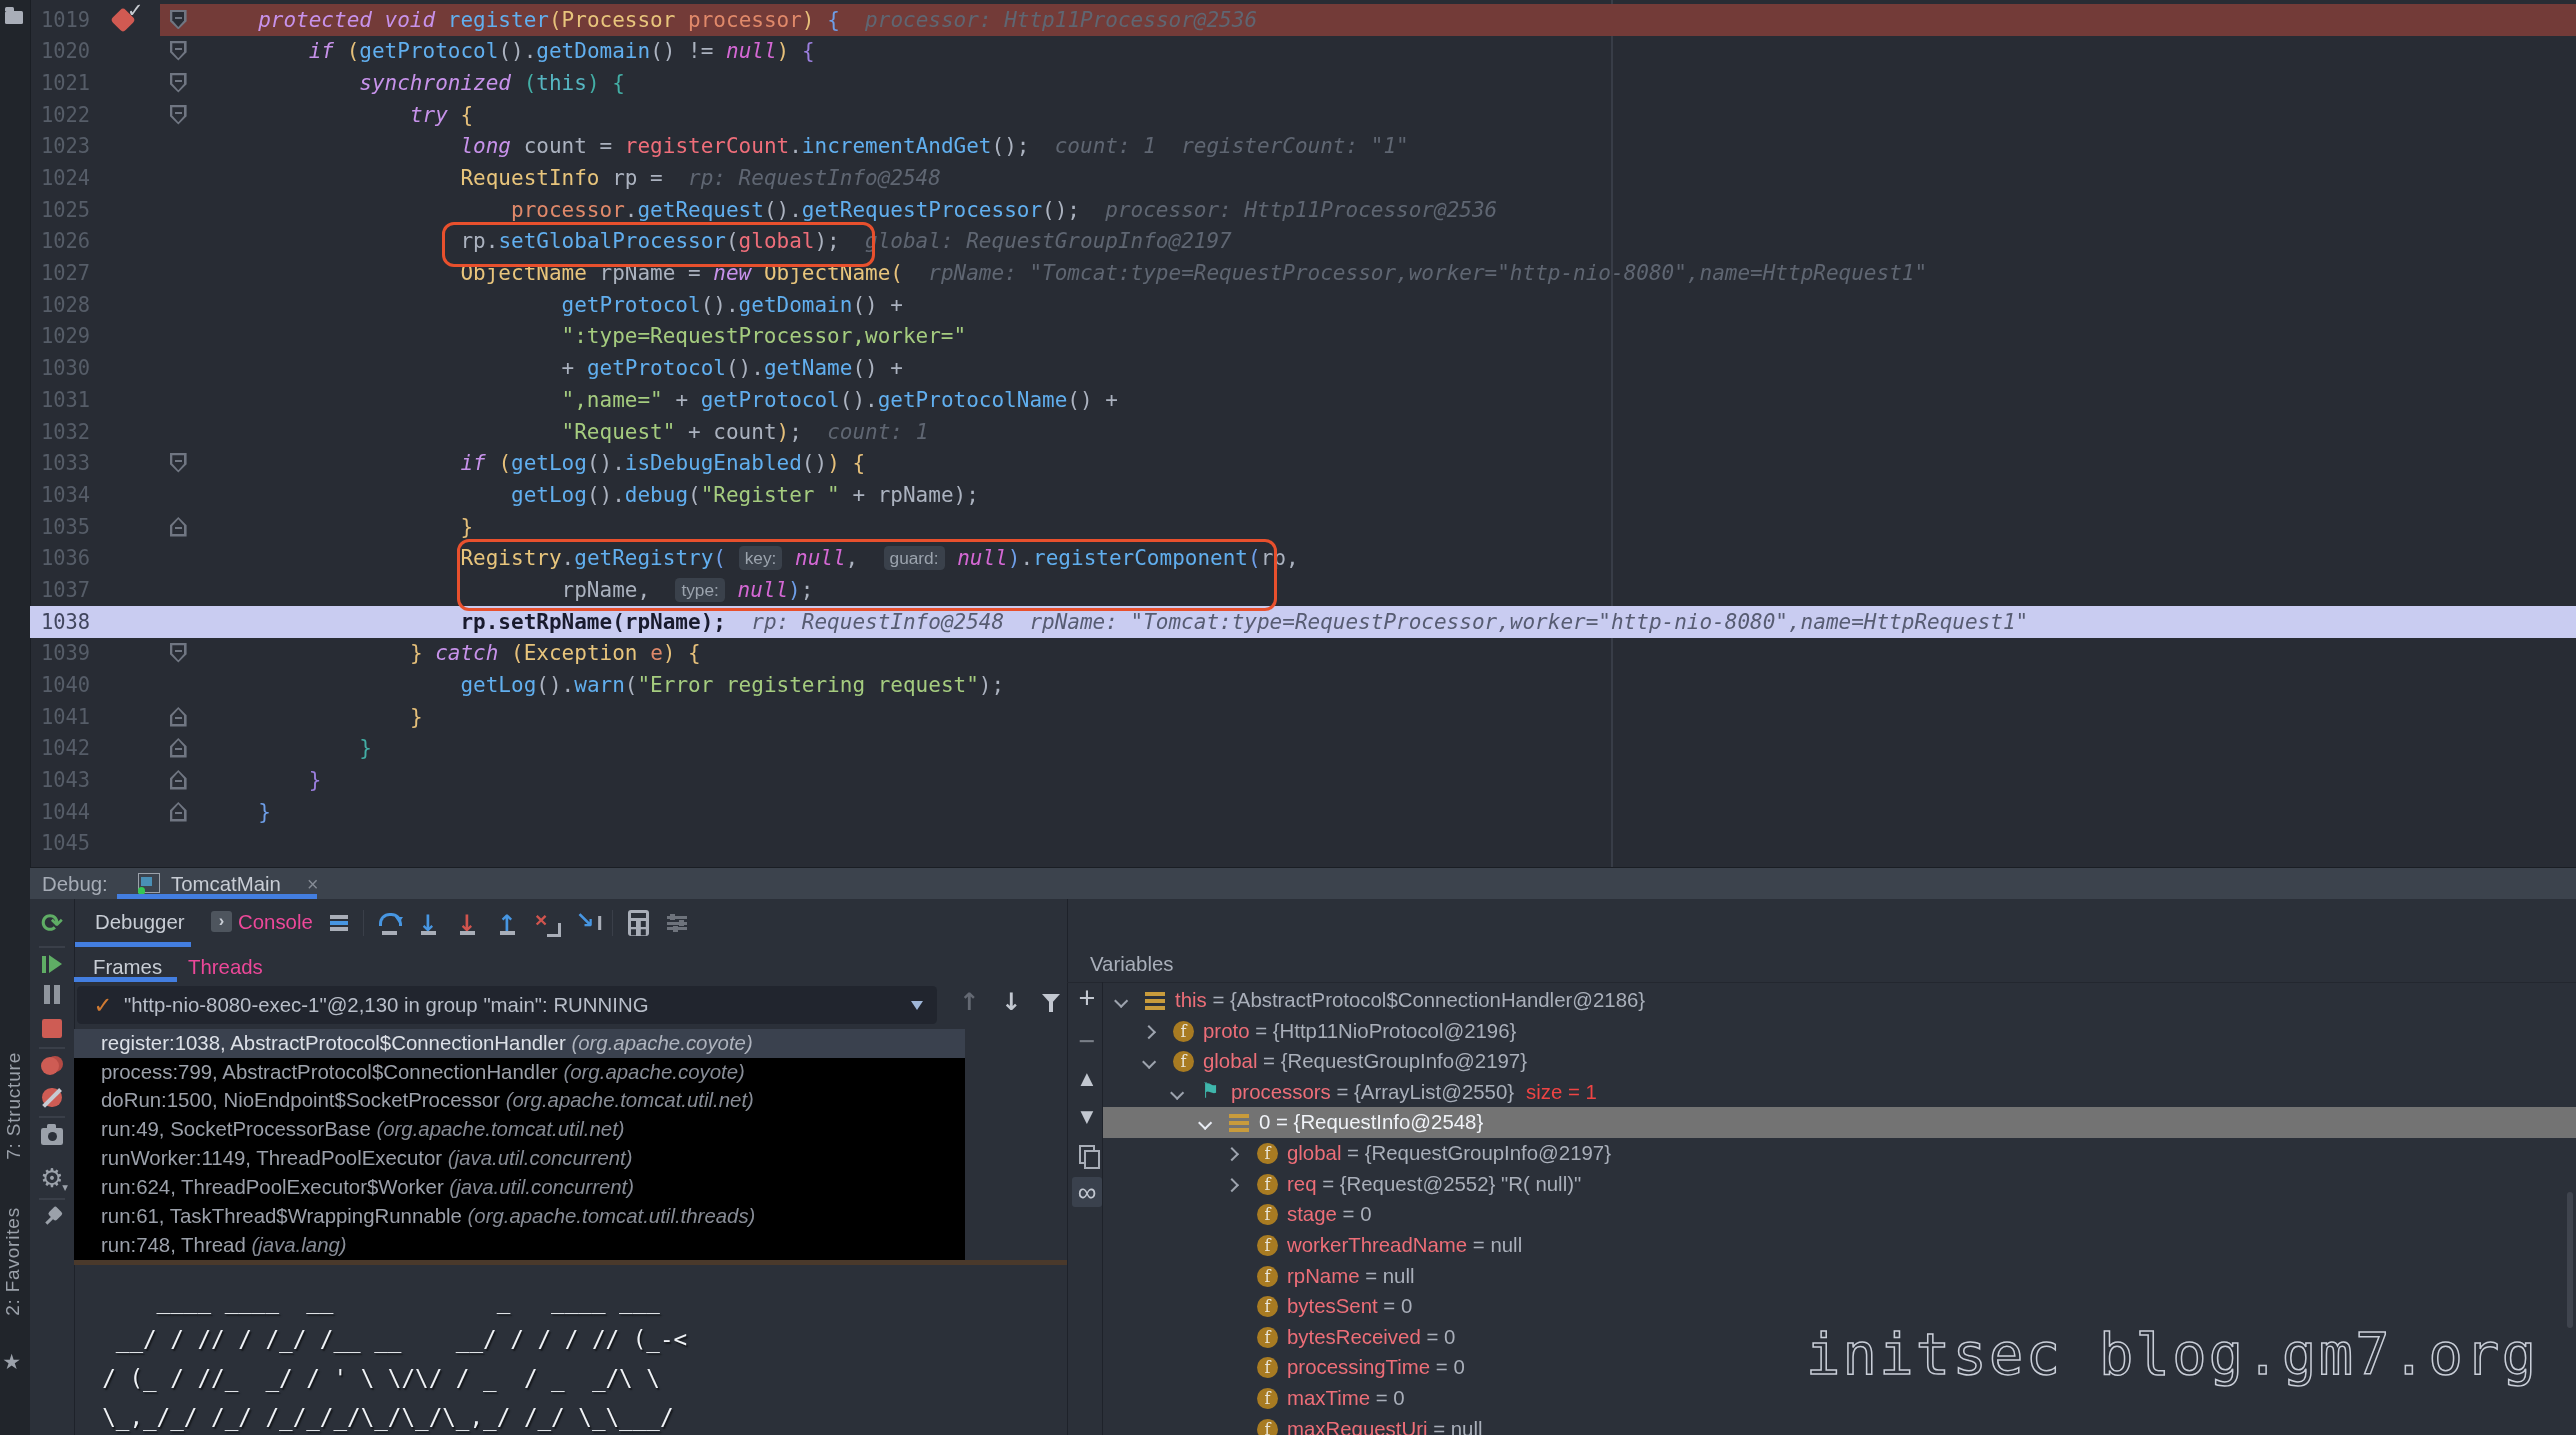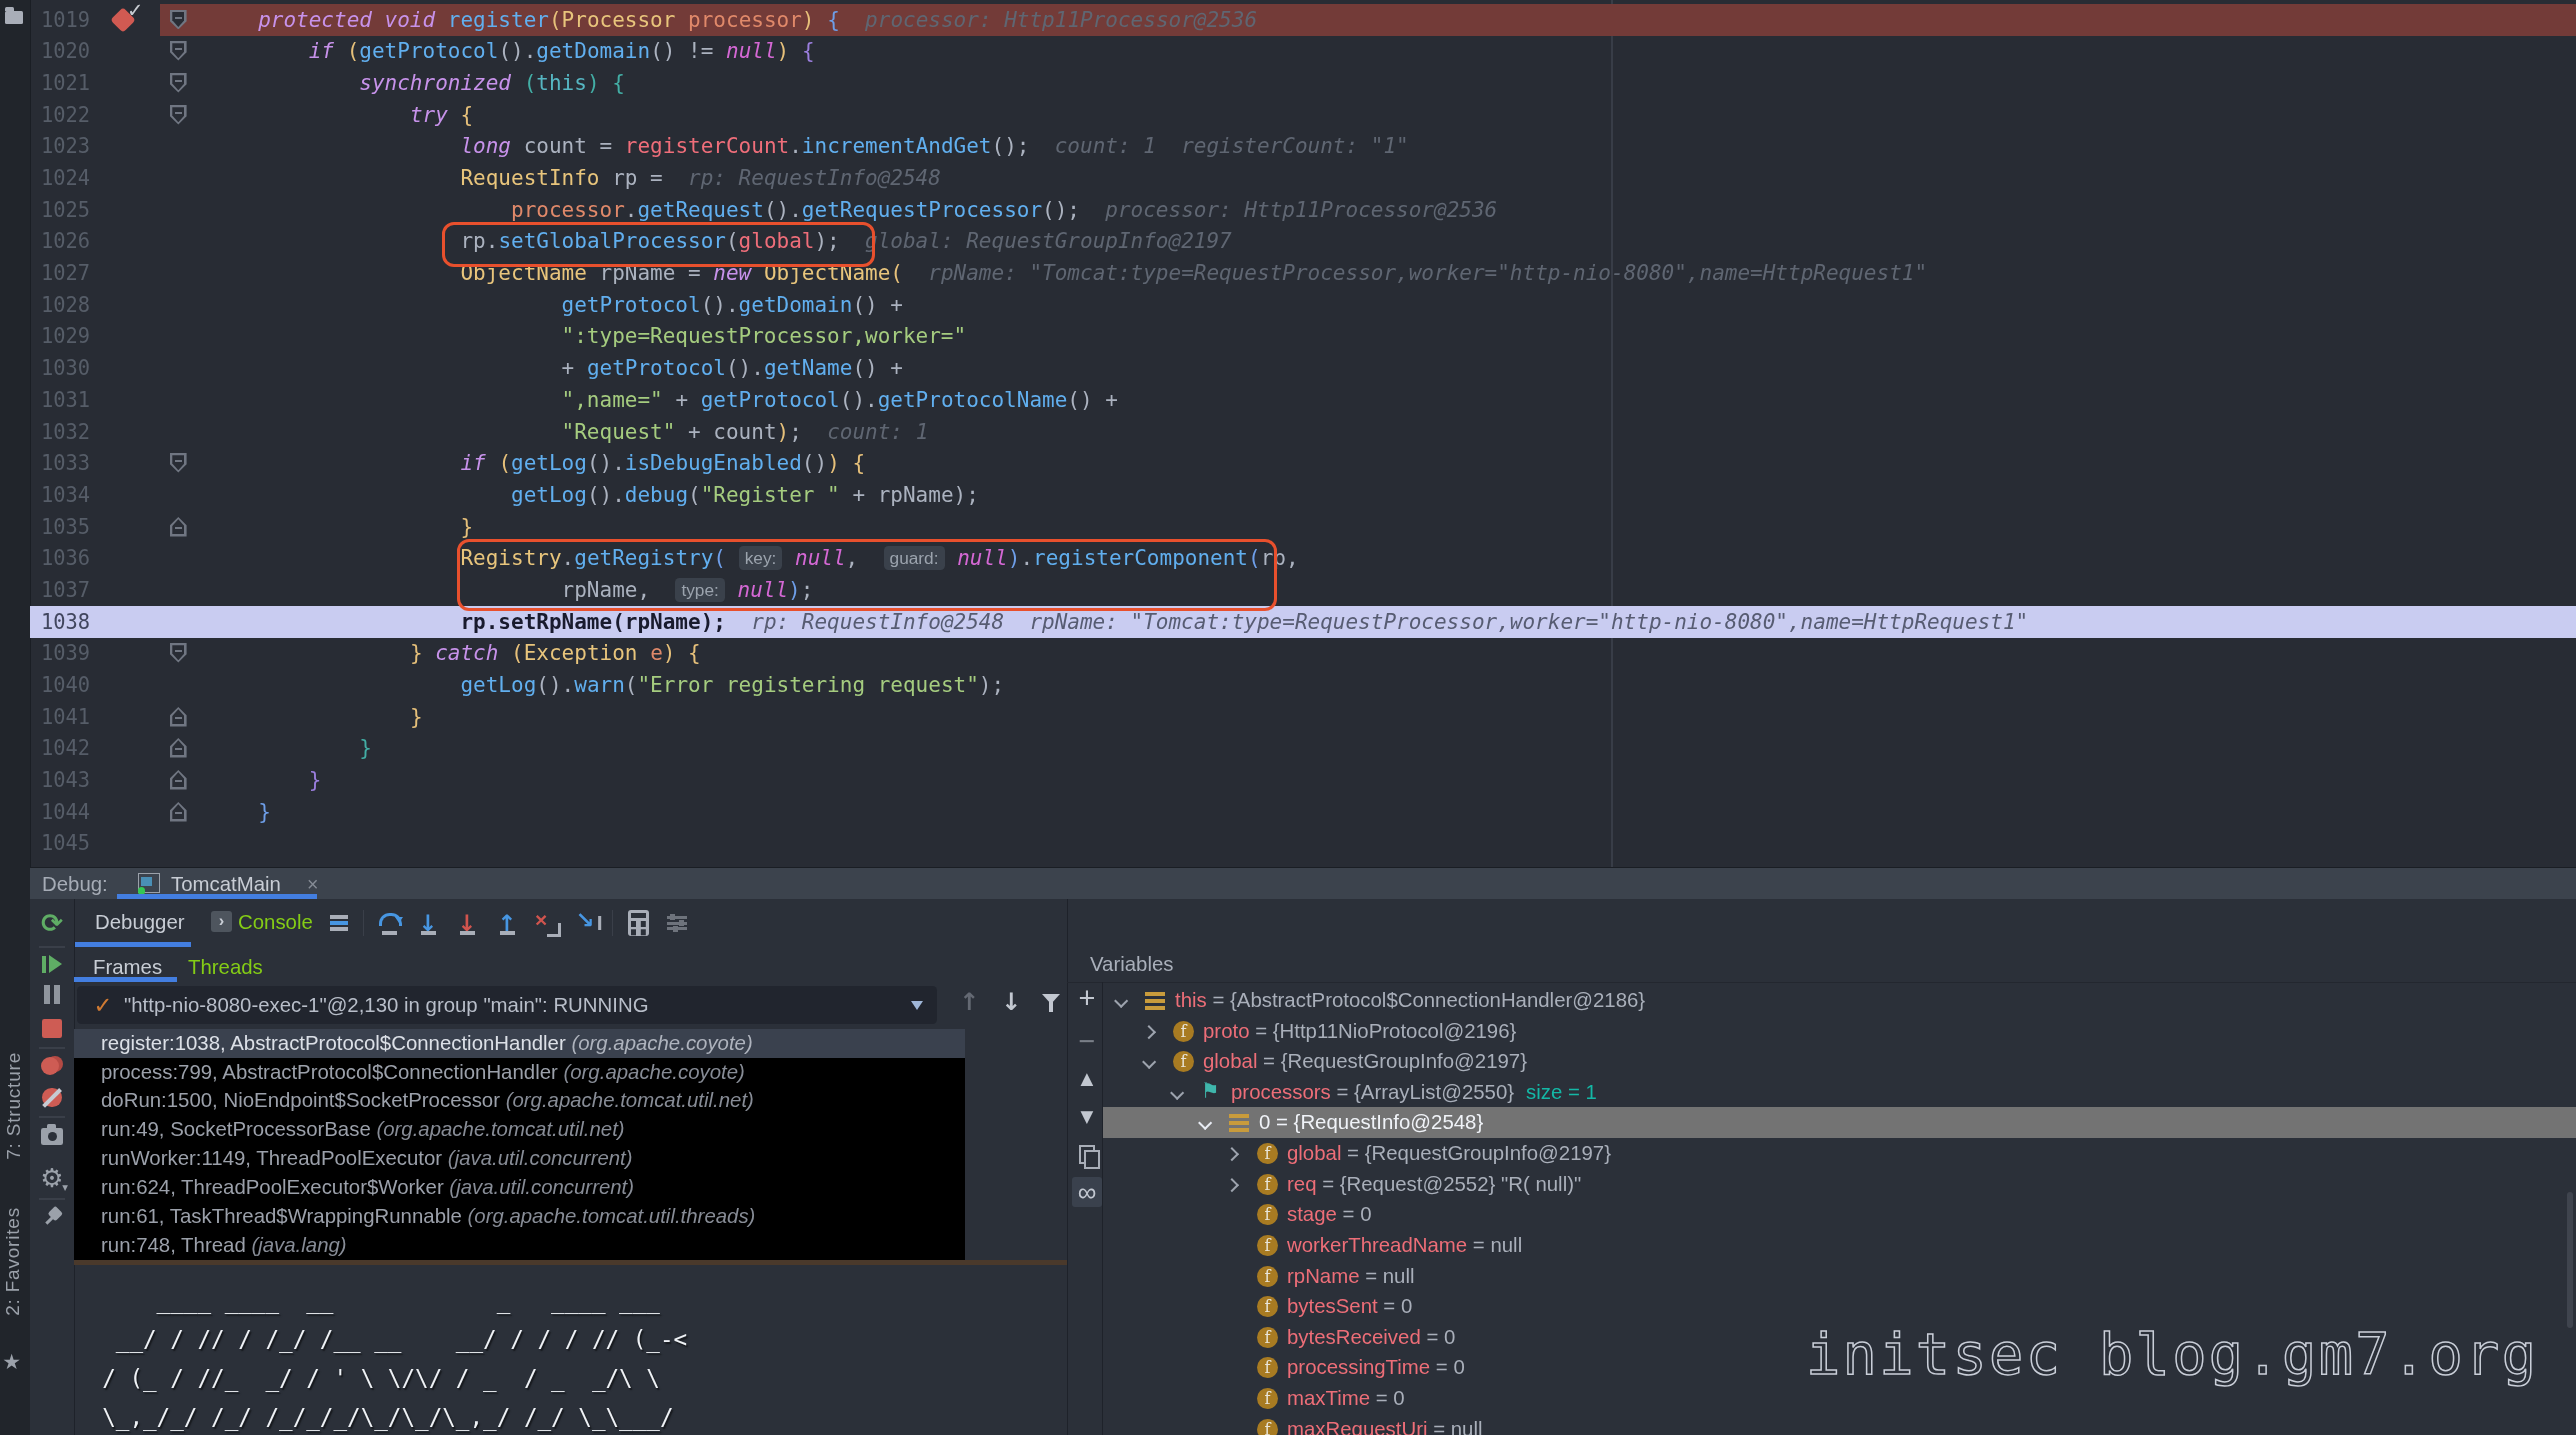--- a/index.html
+++ b/index.html
@@ -81,21 +81,21 @@
   .g-mute:before{content:"";position:absolute;left:-2.3px;top:8.3px;width:24px;height:3.8px;background:#C6CAD2;transform:rotate(-45deg);}
   .g-cam{position:relative;width:22.6px;height:16.6px;background:#9BA1AA;border-radius:2.3px;}
   .g-cam:before{content:"";position:absolute;left:6px;top:-3.8px;width:9px;height:3.8px;background:#9BA1AA;border-radius:1.5px 1.5px 0 0;}
   .g-cam:after{content:"";position:absolute;left:6.8px;top:3.8px;width:9px;height:9px;border-radius:50%;background:#2B3039;}
   .g-gear{color:#9BA1AA;font-size:26px;} .g-gear:after{content:"▾";font-size:11.3px;position:absolute;right:-1.5px;bottom:-1.5px;color:#9BA1AA;}
   .g-pin{position:relative;width:19.6px;height:19.6px;}
   .g-pin:before{content:"";position:absolute;left:7.5px;top:1.5px;width:10.6px;height:10.6px;background:#9BA1AA;border-radius:2.3px;transform:rotate(45deg);}
   .g-pin:after{content:"";position:absolute;left:3px;top:12px;width:9px;height:3px;background:#9BA1AA;transform:rotate(135deg);}
 
   
-  .tab-label{position:absolute;top:12px;font-size:20.4px;color:#84cc16;}
+  .tab-label{position:absolute;top:12px;font-size:20.4px;color:#ec4899;}
   .tab-label.active{color:#C8CDD5;}
   .blue-underline{position:absolute;height:4.5px;background:#437EE0;}
   .console-ic{position:absolute;width:21px;height:21px;background:#4E555E;border-radius:3px;color:#C9CED6;
               font-size:16.6px;font-weight:bold;text-align:center;line-height:19.6px;}
   .tbicon{position:absolute;top:9px;width:30px;height:30px;display:flex;align-items:center;justify-content:center;}
   .vbar-sep{position:absolute;top:10.6px;width:0.8px;height:26px;background:#3A3F49;}
   .i-exec span{display:block;width:18px;height:3.8px;margin:1.9px 0;background:#A9AEB8;}
   .i-exec span:nth-child(2){background:#4796E2;}
   .arrow-g{font-family:"DejaVu Sans",sans-serif;font-size:22.6px;font-weight:bold;line-height:15px;}
   .bar-under{position:absolute;left:7.5px;bottom:3px;width:15px;height:3.8px;background:#A9AEB8;}
@@ -126,21 +126,21 @@
   .frame-row.lib{background:#000000;}
   .frame-pad{position:absolute;left:44px;width:993px;background:#4A392B;}
 
   
   .vstrip-ic{position:absolute;left:1042px;width:30px;height:30px;display:flex;align-items:center;justify-content:center;color:#C2C7D0;}
   .i-copy{position:relative;width:12px;height:15px;border:2.3px solid #A9AEB8;}
   .i-copy:before{content:"";position:absolute;left:3px;top:3px;width:12px;height:15px;border:2.3px solid #A9AEB8;background:#2B3039;}
   .inf-bg{background:#3A414D;border-radius:3px;}
   .var-row{position:absolute;left:1073px;right:0;height:31px;font-size:20.4px;line-height:30px;white-space:nowrap;}
   .var-row.selected{background:#737373;}
-  .var-row .nm{color:#ED6E78;} .var-row .val{color:#A9AFBA;} .var-row .ext{color:#14b8a6;margin-left:12px;}
+  .var-row .nm{color:#ED6E78;} .var-row .val{color:#A9AFBA;} .var-row .ext{color:#ef4444;margin-left:12px;}
   .var-row.selected .nm,.var-row.selected .val,.var-row.selected .ext{color:#F0F3F8;}
   .chev{position:absolute;top:10.6px;width:8.3px;height:8.3px;border-right:2.3px solid #9DA3AE;border-bottom:2.3px solid #9DA3AE;}
   .chev-d{transform:rotate(45deg);} .chev-r{transform:rotate(-45deg);top:11.3px;}
   .var-row.selected .chev{border-color:#E8ECF4;}
   .vi{position:absolute;top:5.3px;width:21px;height:21px;}
   .vi-stack{background:linear-gradient(#C89B3C 0 22%,transparent 22% 39%,#C89B3C 39% 61%,transparent 61% 78%,#C89B3C 78% 100%);width:19.6px;height:18px;top:6.8px;}
   .vi-f{border-radius:50%;background:#A87B22;color:#E8E4D8;text-align:center;font-size:16px;line-height:21px;font-family:"DejaVu Serif",serif;}
   .vi-flag{color:#3FB6AC;font-size:21px;line-height:21px;font-family:"DejaVu Sans",sans-serif;top:3.8px;}
 
   

